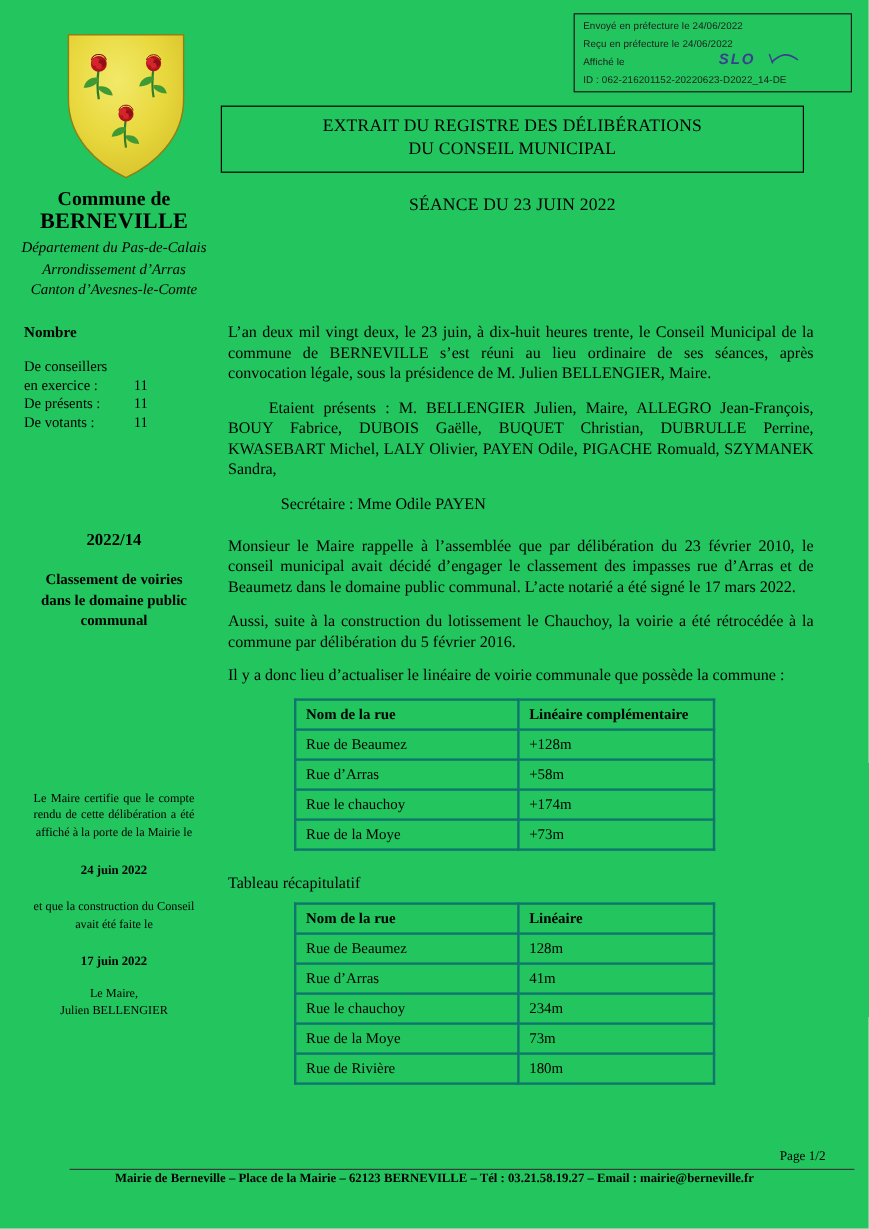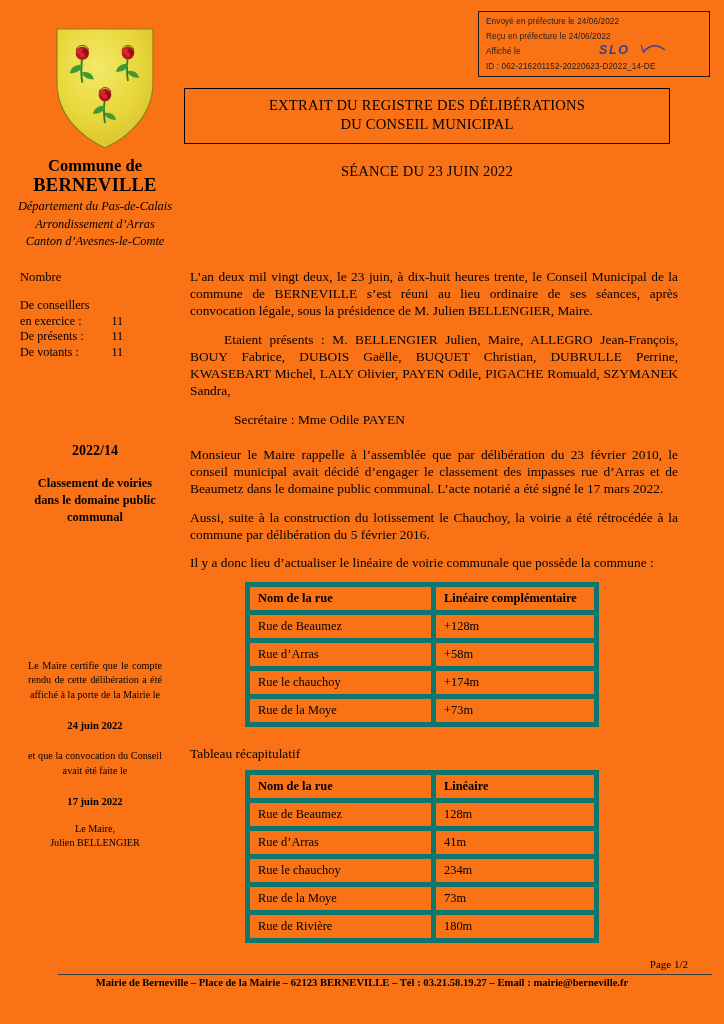--- a/index.html
+++ b/index.html
@@ -9,21 +9,21 @@
   }
   body {
     font-family: "Liberation Serif", "DejaVu Serif", serif;
     color: #000000;
   }
   #page {
     position: relative;
     width: 724px;
     height: 1024px;
     overflow: hidden;
-    background: #f97316;
+    background: #22c55e;
   }
 
   
   #stamp-box {
     position: absolute;
     left: 478px;
     top: 11px;
     width: 232px;
     height: 66px;
     border: 1px solid #1a1a1a;
@@ -112,21 +112,21 @@
 
   
   .left-col {
     position: absolute;
     left: 0px;
     width: 190px;
   }
   #nombre-block { top: 270px; padding-left: 20px; }
   #nombre-block .nombre-title {
     font-size: 12.6px;
-    font-weight: normal;
+    font-weight: bold;
     margin-bottom: 13px;
   }
   #nombre-block table {
     border-collapse: collapse;
     font-size: 12.2px;
     line-height: 1.28;
   }
   #nombre-block td.lbl { padding: 0; white-space: nowrap; }
   #nombre-block td.val { padding: 0 0 0 22px; }
 
@@ -194,21 +194,21 @@
   }
 
   
   table.voirie {
     border-collapse: collapse;
     margin-left: 55px;
     font-size: 12.4px;
     table-layout: fixed;
   }
   table.voirie th, table.voirie td {
-    border: 5px solid #0f766e;
+    border: 2px solid #0f766e;
     padding: 4px 7px 4px 8px;
     text-align: left;
     vertical-align: middle;
     height: 14px;
   }
   table.voirie th {
     font-weight: bold;
   }
   table.voirie col.c1 { width: 186px; }
   table.voirie col.c2 { width: 163px; }
@@ -323,21 +323,21 @@
   <div class="left-col" id="objet-block">
     <div class="ref">2022/14</div>
     <div class="objet-text">Classement de voiries</div>
     <div class="objet-text">dans le domaine public</div>
     <div class="objet-text">communal</div>
   </div>
 
   <div class="left-col" id="certif-block">
     <p>Le Maire certifie que le compte rendu de cette délibération a  été affiché à la porte de la Mairie le</p>
     <div class="date-bold">24 juin 2022</div>
-    <p>et que la convocation du Conseil avait été faite le</p>
+    <p>et que la construction du Conseil avait été faite le</p>
     <div class="date-bold">17 juin 2022</div>
     <div class="maire-sign">
       <div>Le Maire,</div>
       <div>Julien BELLENGIER</div>
     </div>
   </div>
 
   <div id="body-col">
     <p>L’an deux mil vingt deux, le 23 juin, à dix-huit heures trente, le Conseil Municipal de la commune de BERNEVILLE s’est réuni au lieu ordinaire de ses séances, après convocation légale, sous la présidence de M. Julien BELLENGIER, Maire.</p>
     <p class="indent">Etaient présents : M. BELLENGIER Julien, Maire, ALLEGRO Jean-François, BOUY Fabrice, DUBOIS Gaëlle, BUQUET Christian, DUBRULLE Perrine, KWASEBART Michel, LALY Olivier, PAYEN Odile, PIGACHE Romuald, SZYMANEK Sandra,</p>

